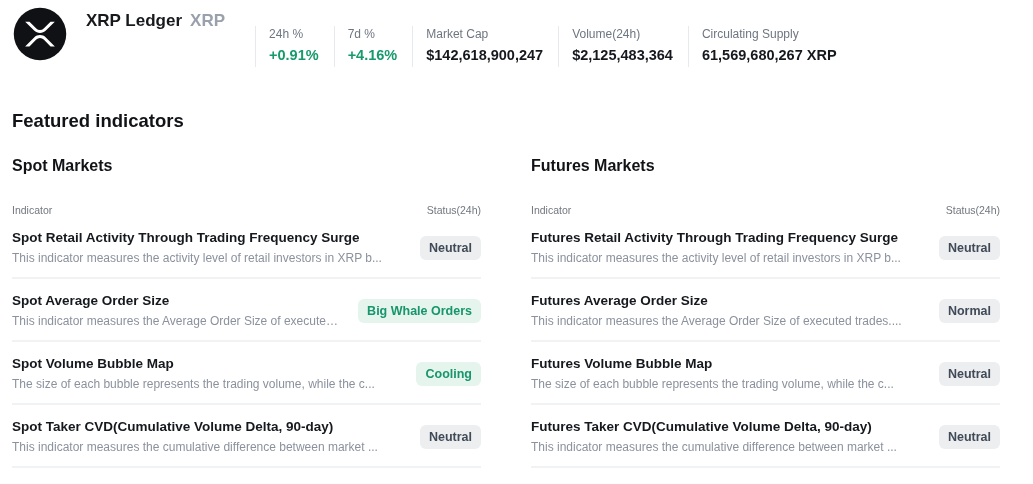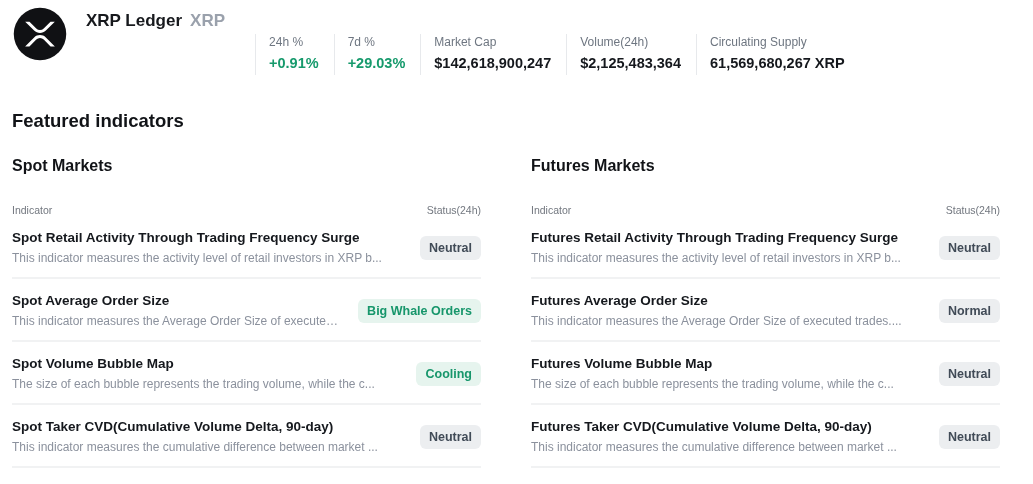--- a/index.html
+++ b/index.html
@@ -13,21 +13,21 @@
 
   
   .header { display: flex; align-items: flex-start; padding: 6px 0 0 12px; height: 62px; }
   .logo { width: 56px; height: 56px; flex: 0 0 auto; }
   .title-block { margin-left: 18px; margin-top: 5px; }
   .name-row { display: flex; align-items: flex-end; }
   .coin-name { font-size: 17px; font-weight: 700; color: #17191d; }
   .coin-symbol { font-size: 17px; font-weight: 600; color: #9aa1ac; margin-left: 8px; }
   .coin-price { font-size: 24px; font-weight: 700; margin-top: 3px; letter-spacing: .2px; }
 
-  .stats { display: flex; margin-left: 30px; margin-top: 28px; }
+  .stats { display: flex; margin-left: 30px; margin-top: 20px; }
   .stat { border-left: 1px solid #e7e9ec; padding: 1px 15px 4px 13px; }
   .stat-label { font-size: 12px; color: #6e7681; margin-bottom: 6px; white-space: nowrap; }
   .stat-value { font-size: 14.5px; font-weight: 700; color: #15181d; white-space: nowrap; }
   .stat-value[data-positive="true"] { color: #169a6c; }
 
   
   .page-title { font-size: 18.5px; font-weight: 700; margin: 48px 0 0 12px; color: #111317; }
 
   .columns { display: flex; gap: 50px; padding: 0 33px 0 12px; }
   .column { flex: 1; min-width: 0; }
@@ -70,21 +70,21 @@
     </div>
   </div>
 
   <div class="stats">
     <div class="stat">
       <div class="stat-label">24h %</div>
       <div class="stat-value" data-positive="true">+0.91%</div>
     </div>
     <div class="stat">
       <div class="stat-label">7d %</div>
-      <div class="stat-value" data-positive="true">+29.03%</div>
+      <div class="stat-value" data-positive="true">+4.16%</div>
     </div>
     <div class="stat">
       <div class="stat-label">Market Cap</div>
       <div class="stat-value">$142,618,900,247</div>
     </div>
     <div class="stat">
       <div class="stat-label">Volume(24h)</div>
       <div class="stat-value">$2,125,483,364</div>
     </div>
     <div class="stat">

